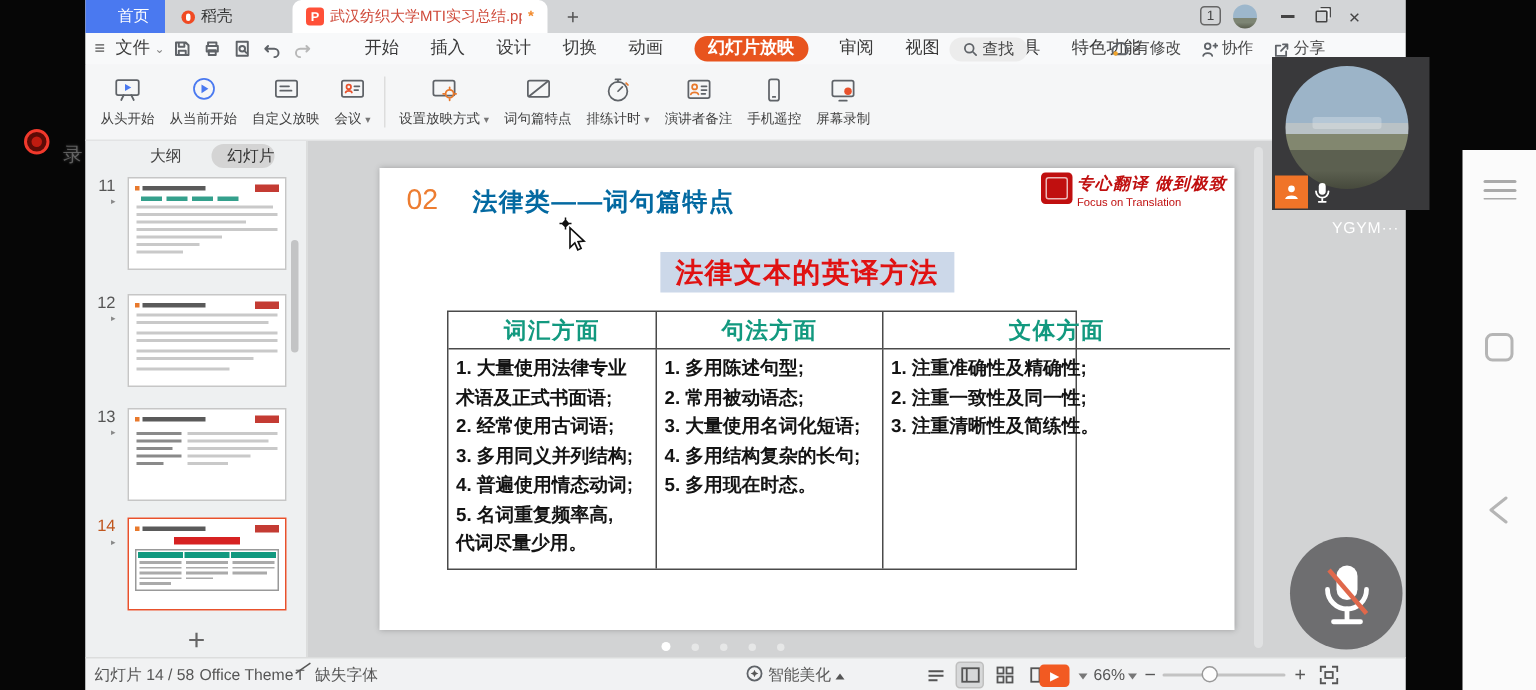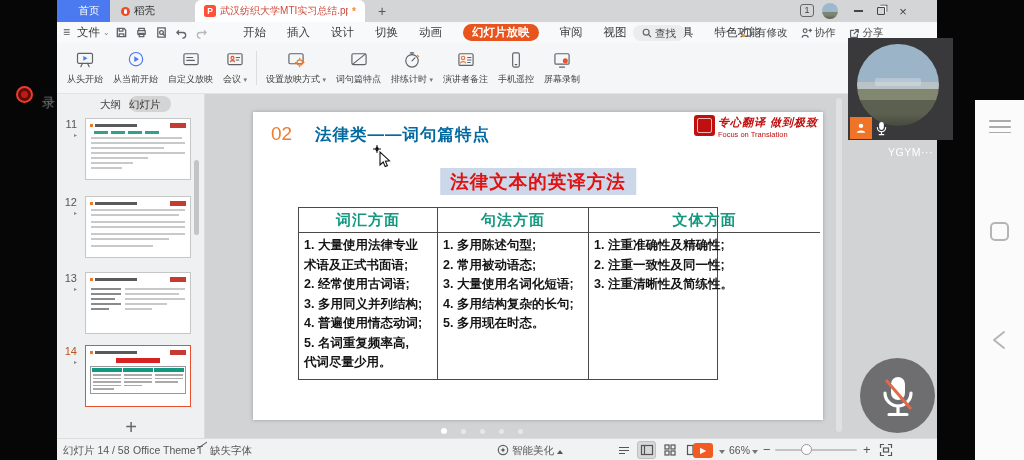--- a/index.html
+++ b/index.html
@@ -49,21 +49,21 @@
   .tbi{display:flex;flex-direction:column;align-items:center;justify-content:center;padding:0 5px;height:46px;gap:3px;}
   .tbi .lbl{font-size:9px;color:#3f3f3f;white-space:nowrap;}
   .tc{font-size:7px;color:#777;}
   .tsep{width:1px;height:34px;background:#ddd;margin:0 4px;}
   .tbicon{stroke:#5f6368;fill:none;stroke-width:1.4;stroke-linecap:round;stroke-linejoin:round;}
 
   
   .thumbpanel{position:absolute;left:0;top:94px;width:148px;height:344px;background:#eef0f1;border-right:1px solid #dcdddd;}
   .paneltabs{position:absolute;left:0;top:2px;width:100%;height:16px;font-size:10.5px;color:#444;}
   .outl{position:absolute;left:43px;line-height:16px;}
-  .slpill{position:absolute;left:72px;top:0;width:42px;height:16px;background:#d4d4d4;border-radius:9px;text-align:left;line-height:16px;color:#333;}
+  .slpill{position:absolute;left:84px;top:0;width:42px;height:16px;background:#d4d4d4;border-radius:9px;text-align:right;line-height:16px;color:#333;}
   .thumb-num{position:absolute;left:2px;width:18px;text-align:right;font-size:11px;color:#c0561e;}
   .thumb-num.gray{color:#555;}
   .thumb-num .mk{display:block;font-size:6px;color:#888;text-align:right;margin-top:1px;}
   .thumb{position:absolute;left:28px;width:106px;height:62px;background:#fff;border:1px solid #c6c6c6;overflow:hidden;}
   .thumb.sel{border:1.6px solid #e8512c;}
   .thm-head{display:flex;align-items:center;gap:2px;margin:4px 4px 3px;}
   .thm-dot{width:3px;height:3px;background:#e8792c;}
   .thm-title{width:42px;height:3px;background:#5a5a5a;}
   .thm-logo{width:16px;height:5px;background:#c43b33;margin-left:auto;}
   .ln{height:2px;background:#c9c9c9;margin:3px 5px;}

